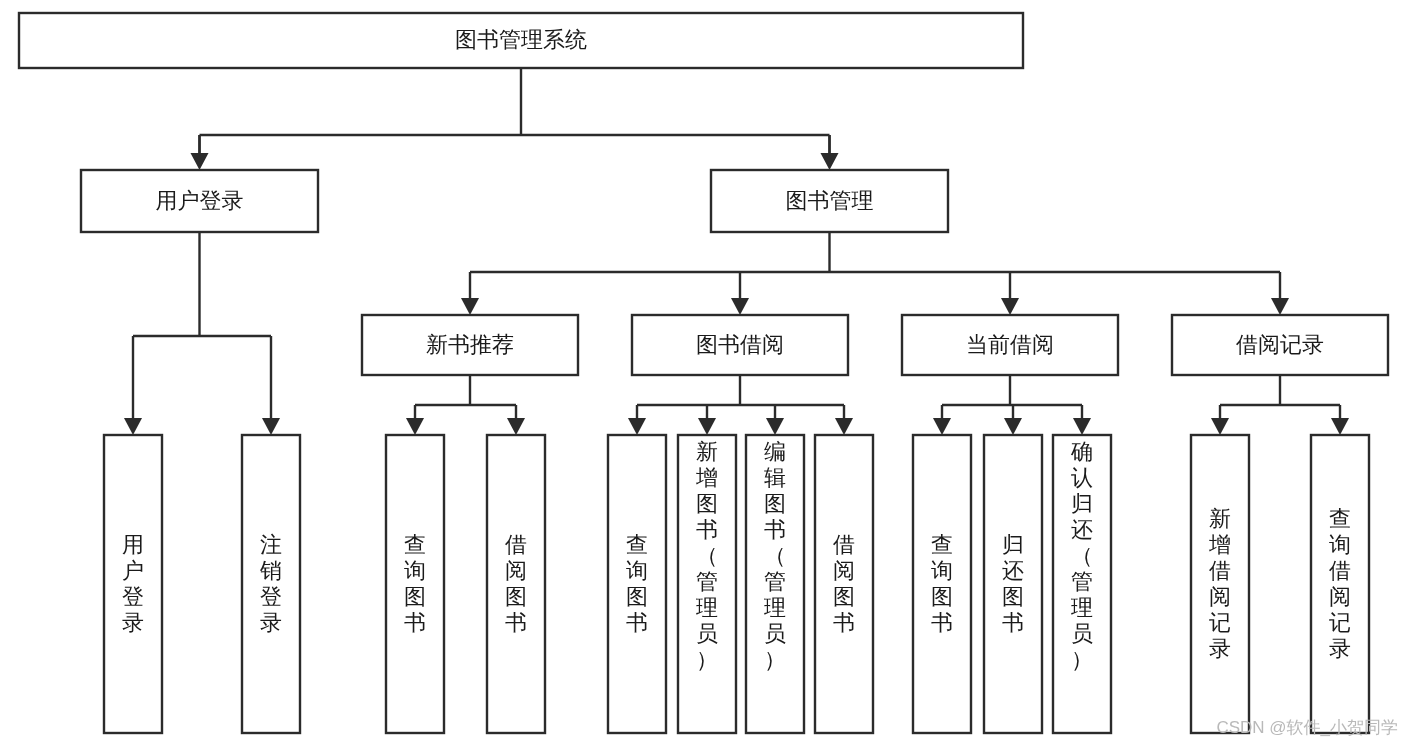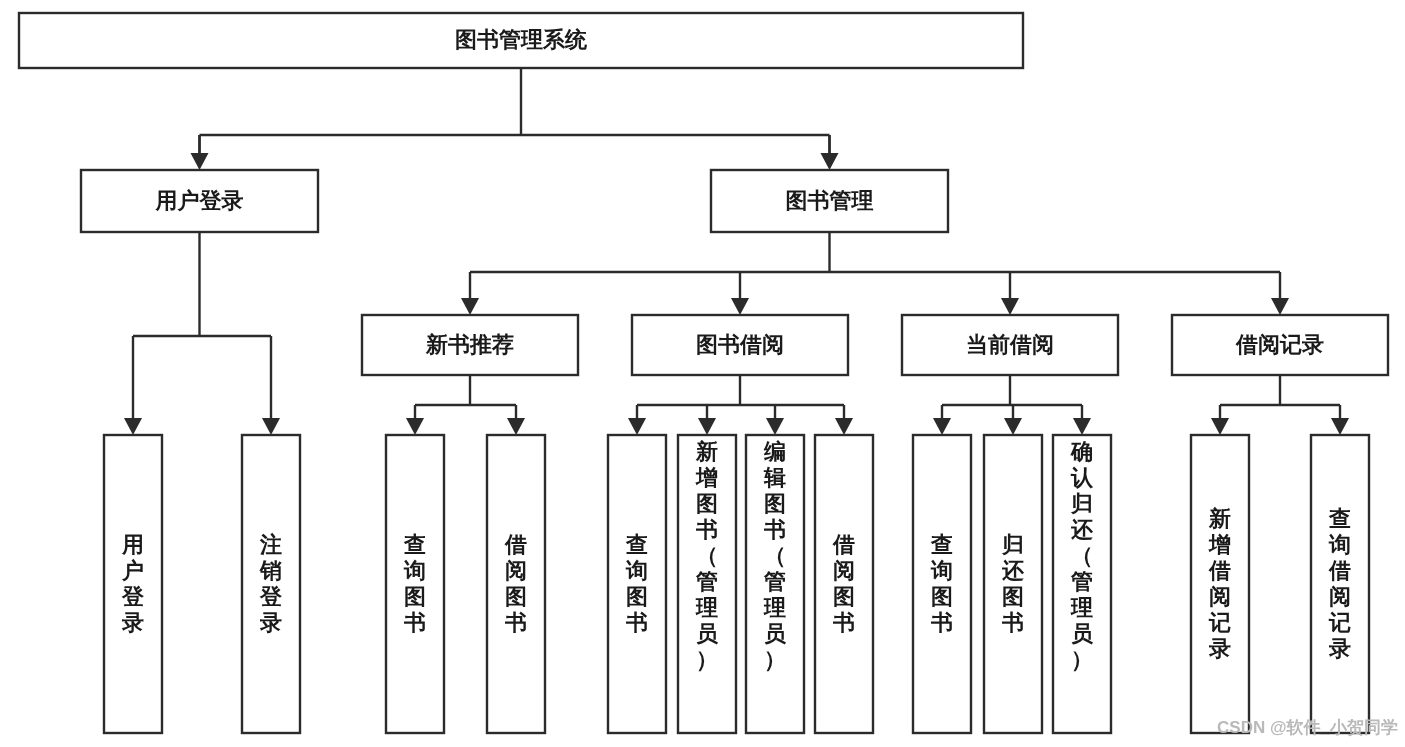--- a/index.html
+++ b/index.html
@@ -12,21 +12,20 @@
     height: 747px;
     font-family: "Liberation Sans", "DejaVu Sans", sans-serif;
     overflow: hidden;
     position: relative;
   }
   #chart-root {
     position: absolute;
     top: 0; left: 0;
     width: 1405px;
     height: 747px;
-    font-weight: bold;
   }
   .node-box {
     fill: #ffffff;
     stroke: #2b2b2b;
     stroke-width: 2.4;
   }
   .connector {
     fill: none;
     stroke: #2b2b2b;
     stroke-width: 2.4;

